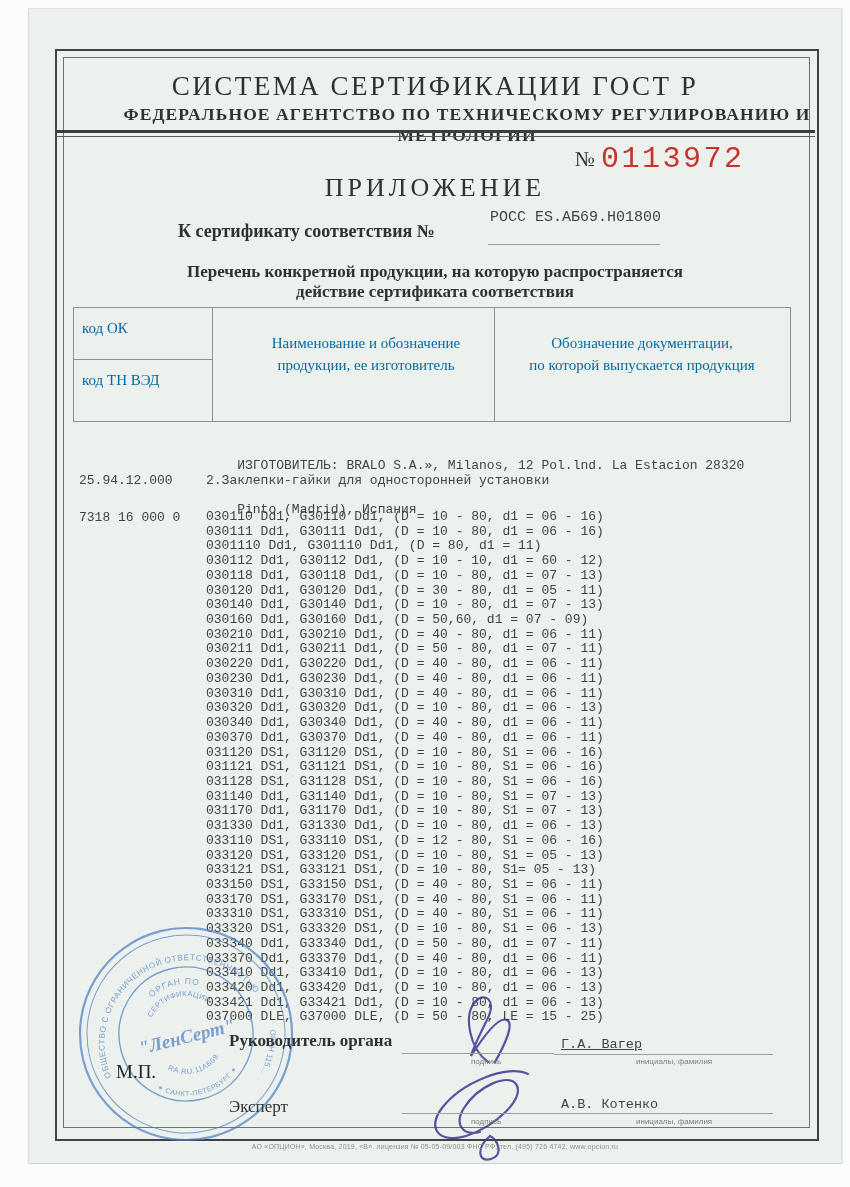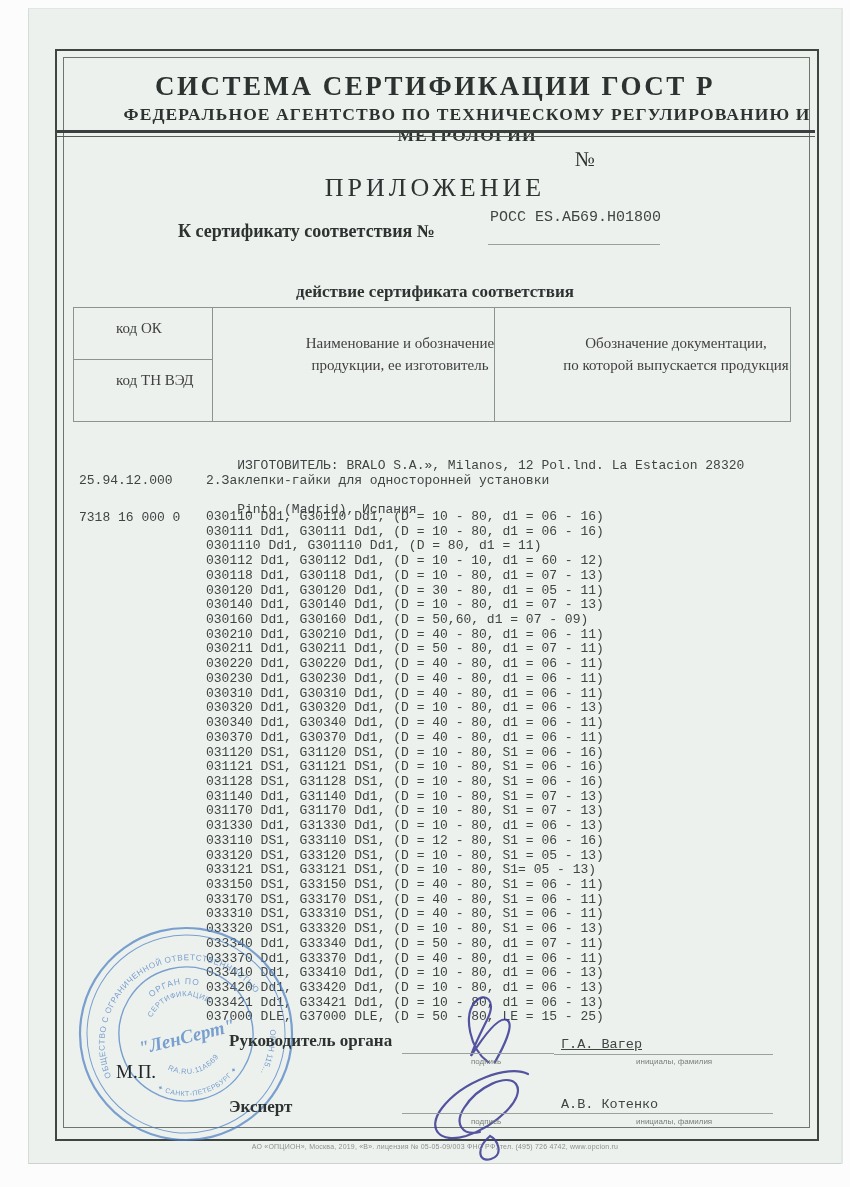--- a/index.html
+++ b/index.html
@@ -17,52 +17,52 @@
     border-left:1px solid #d8dcd9;border-top:1px solid #e2e6e3;
     border-bottom:1px solid #ccd2ce;
     box-shadow:2px 0 0 #e3e7e4;
   }
   
   .frame-outer{left:26px;top:40px;width:760px;height:1088px;border:2px solid #3e4542;}
   .frame-inner{left:34px;top:48px;width:745px;height:1069px;border:1px solid #6d756f;}
   .rule-thick{left:28px;top:121px;width:758px;height:3px;background:#3a403d;}
   .rule-thin{left:28px;top:127px;width:758px;height:1px;background:#565e5a;}
   .center{width:812px;left:0;text-align:center;}
-  .title1{top:62px;font-size:27px;font-weight:bold;letter-spacing:2.5px;color:#2c3230;}
+  .title1{top:62px;font-size:27px;font-weight:normal;letter-spacing:2.5px;color:#2c3230;}
   .title2{top:95px;font-size:17.5px;font-weight:bold;letter-spacing:1.1px;color:#2c3230;margin-left:32px;}
   .doc-title{top:164px;font-size:26px;font-weight:normal;letter-spacing:4px;}
   .num-label{left:546px;top:138px;font-size:21px;}
   .form-number{
     left:572px;top:133px;font-size:30px;letter-spacing:2.5px;color:#c5352e;
     font-family:"Liberation Mono","DejaVu Sans Mono",monospace;
   }
   .mono{font-family:"Liberation Mono","DejaVu Sans Mono",monospace;color:#3f4543;white-space:pre;}
   .cert-number{left:461px;top:200px;font-size:15px;}
   .cert-label{left:149px;top:212px;font-size:18px;font-weight:bold;}
   .cert-underline{left:459px;top:235px;width:172px;height:1px;background:#9aa29c;}
   .subtitle1{top:253px;font-size:17px;font-weight:bold;}
   .subtitle2{top:273px;font-size:17px;font-weight:bold;}
 
   
   .tablebox{left:44px;top:298px;width:716px;height:113px;border:1px solid #8b948e;}
   .vline{position:absolute;top:0;width:1px;height:100%;background:#8b948e;}
   .hsplit{position:absolute;left:0;top:51px;width:138px;height:1px;background:#8b948e;}
-  .th{position:absolute;font-size:15px;color:#404040;margin-left:34px;}
+  .th{position:absolute;font-size:15px;color:#0369a1;}
   .th-c{text-align:center;line-height:22px;}
 
   .man-line{left:177px;top:424px;font-size:13px;line-height:22px;}
   .code-ok{left:50px;top:464px;font-size:13px;}
   .item-title{left:177px;top:464px;font-size:13px;}
   .code-tnved{left:50px;top:501px;font-size:13px;}
   #product-list{left:177px;top:501px;font-size:13px;line-height:14.72px;}
   #product-list .plist-line{white-space:pre;}
 
   
   .role1{left:200px;top:1022px;font-size:17px;font-weight:bold;}
-  .role2{left:200px;top:1088px;font-size:17px;font-weight:bold;}
+  .role2{left:200px;top:1088px;font-size:17px;font-weight:normal;}
   .sig-line{height:1px;background:#9aa29c;}
   .sig-line1{left:373px;top:1044px;width:152px;}
   .sig-line2{left:373px;top:1104px;width:152px;}
   .name-line1{left:525px;top:1045px;width:219px;}
   .name-line2{left:525px;top:1104px;width:219px;}
   .sig-name{font-size:13.5px;}
   .name1{left:532px;top:1028px;text-decoration:underline;}
   .name2{left:532px;top:1088px;}
   .caption{font-family:"Liberation Sans","DejaVu Sans",sans-serif;font-size:8px;color:#787f7a;}
   .cap-sign1{left:442px;top:1048px;}
@@ -84,27 +84,29 @@
 
   <div class="abs frame-outer"></div>
   <div class="abs frame-inner"></div>
 
   <div class="abs center title1">СИСТЕМА СЕРТИФИКАЦИИ ГОСТ Р</div>
   <div class="abs center title2">ФЕДЕРАЛЬНОЕ АГЕНТСТВО ПО ТЕХНИЧЕСКОМУ РЕГУЛИРОВАНИЮ И МЕТРОЛОГИИ</div>
   <div class="abs rule-thick"></div>
   <div class="abs rule-thin"></div>
 
   <div class="abs num-label">№</div>
+  <div class="abs form-number">0113972</div>
 
   <div class="abs center doc-title">ПРИЛОЖЕНИЕ</div>
 
   <div class="abs mono cert-number">РОСС ES.АБ69.Н01800</div>
   <div class="abs cert-label">К сертификату соответствия №</div>
   <div class="abs cert-underline"></div>
 
+  <div class="abs center subtitle1">Перечень конкретной продукции,  на которую распространяется</div>
   <div class="abs center subtitle2">действие сертификата соответствия</div>
 
   <div class="abs tablebox">
     <div class="vline" style="left:138px;"></div>
     <div class="vline" style="left:420px;"></div>
     <div class="hsplit"></div>
     <div class="th" style="left:8px;top:12px;">код ОК</div>
     <div class="th" style="left:8px;top:64px;">код ТН ВЭД</div>
     <div class="th th-c" style="left:138px;top:24px;width:282px;padding-left:13px;">
       <span>Наименование и обозначение</span><br>

